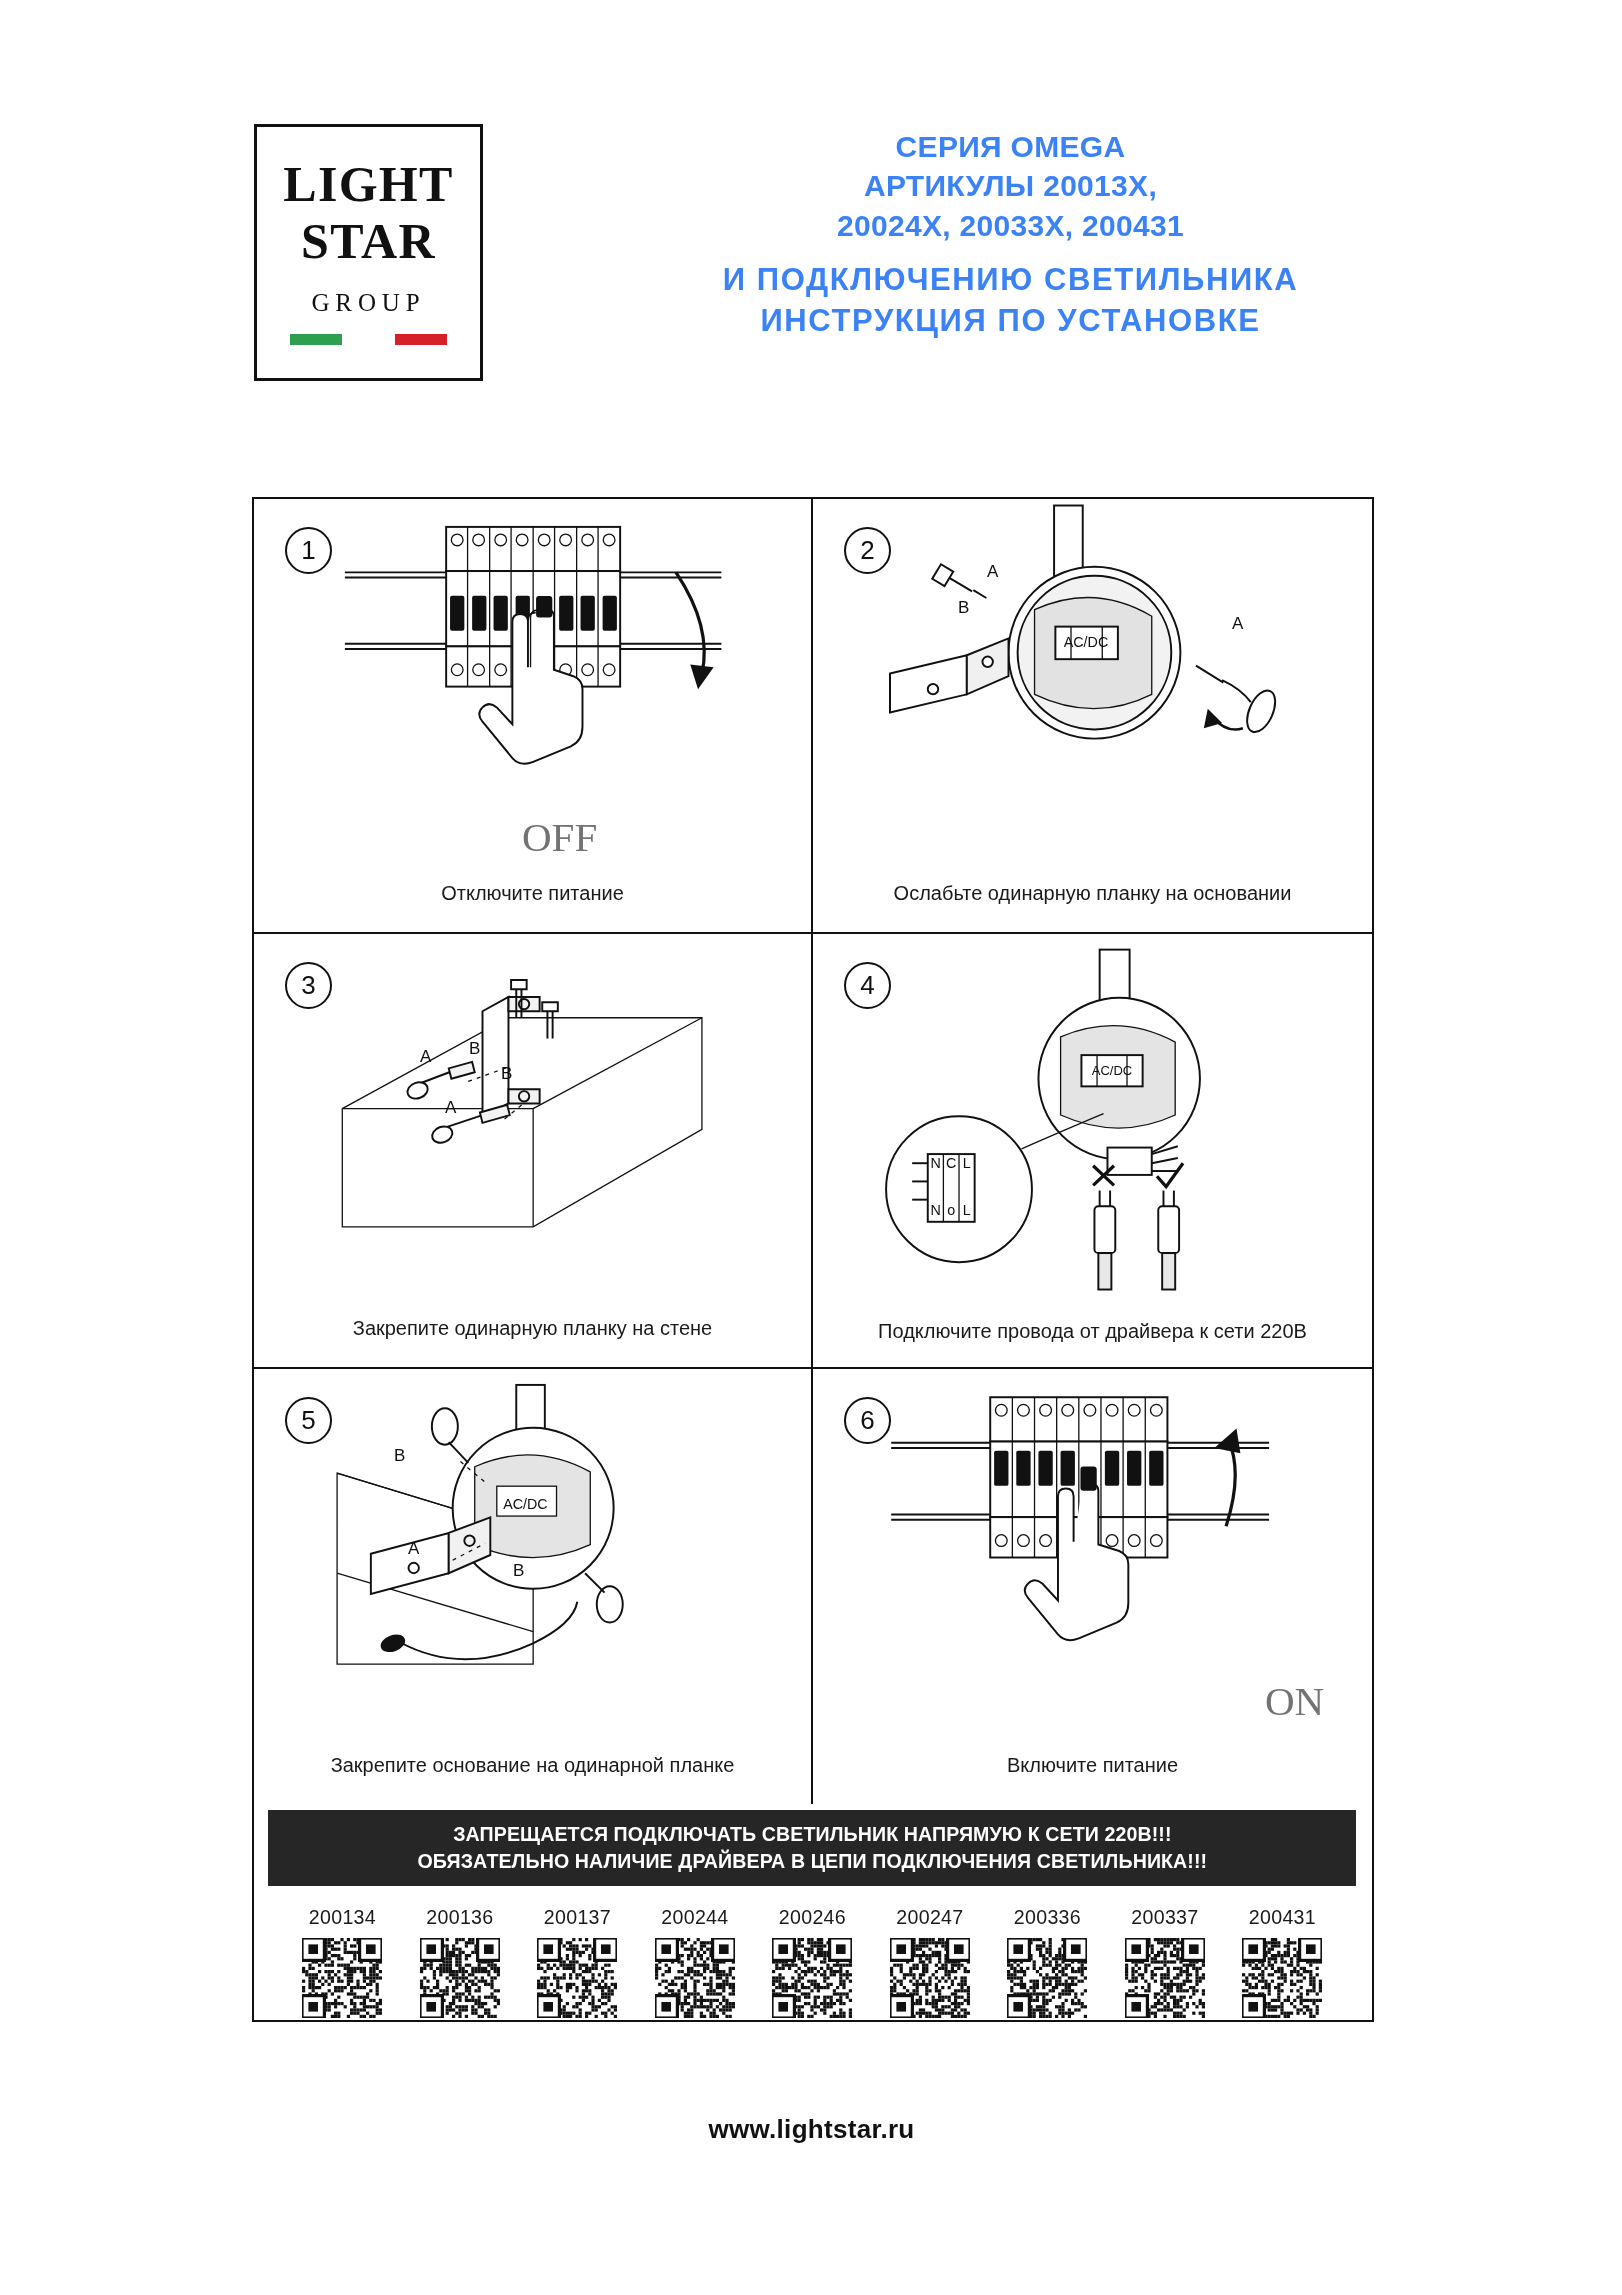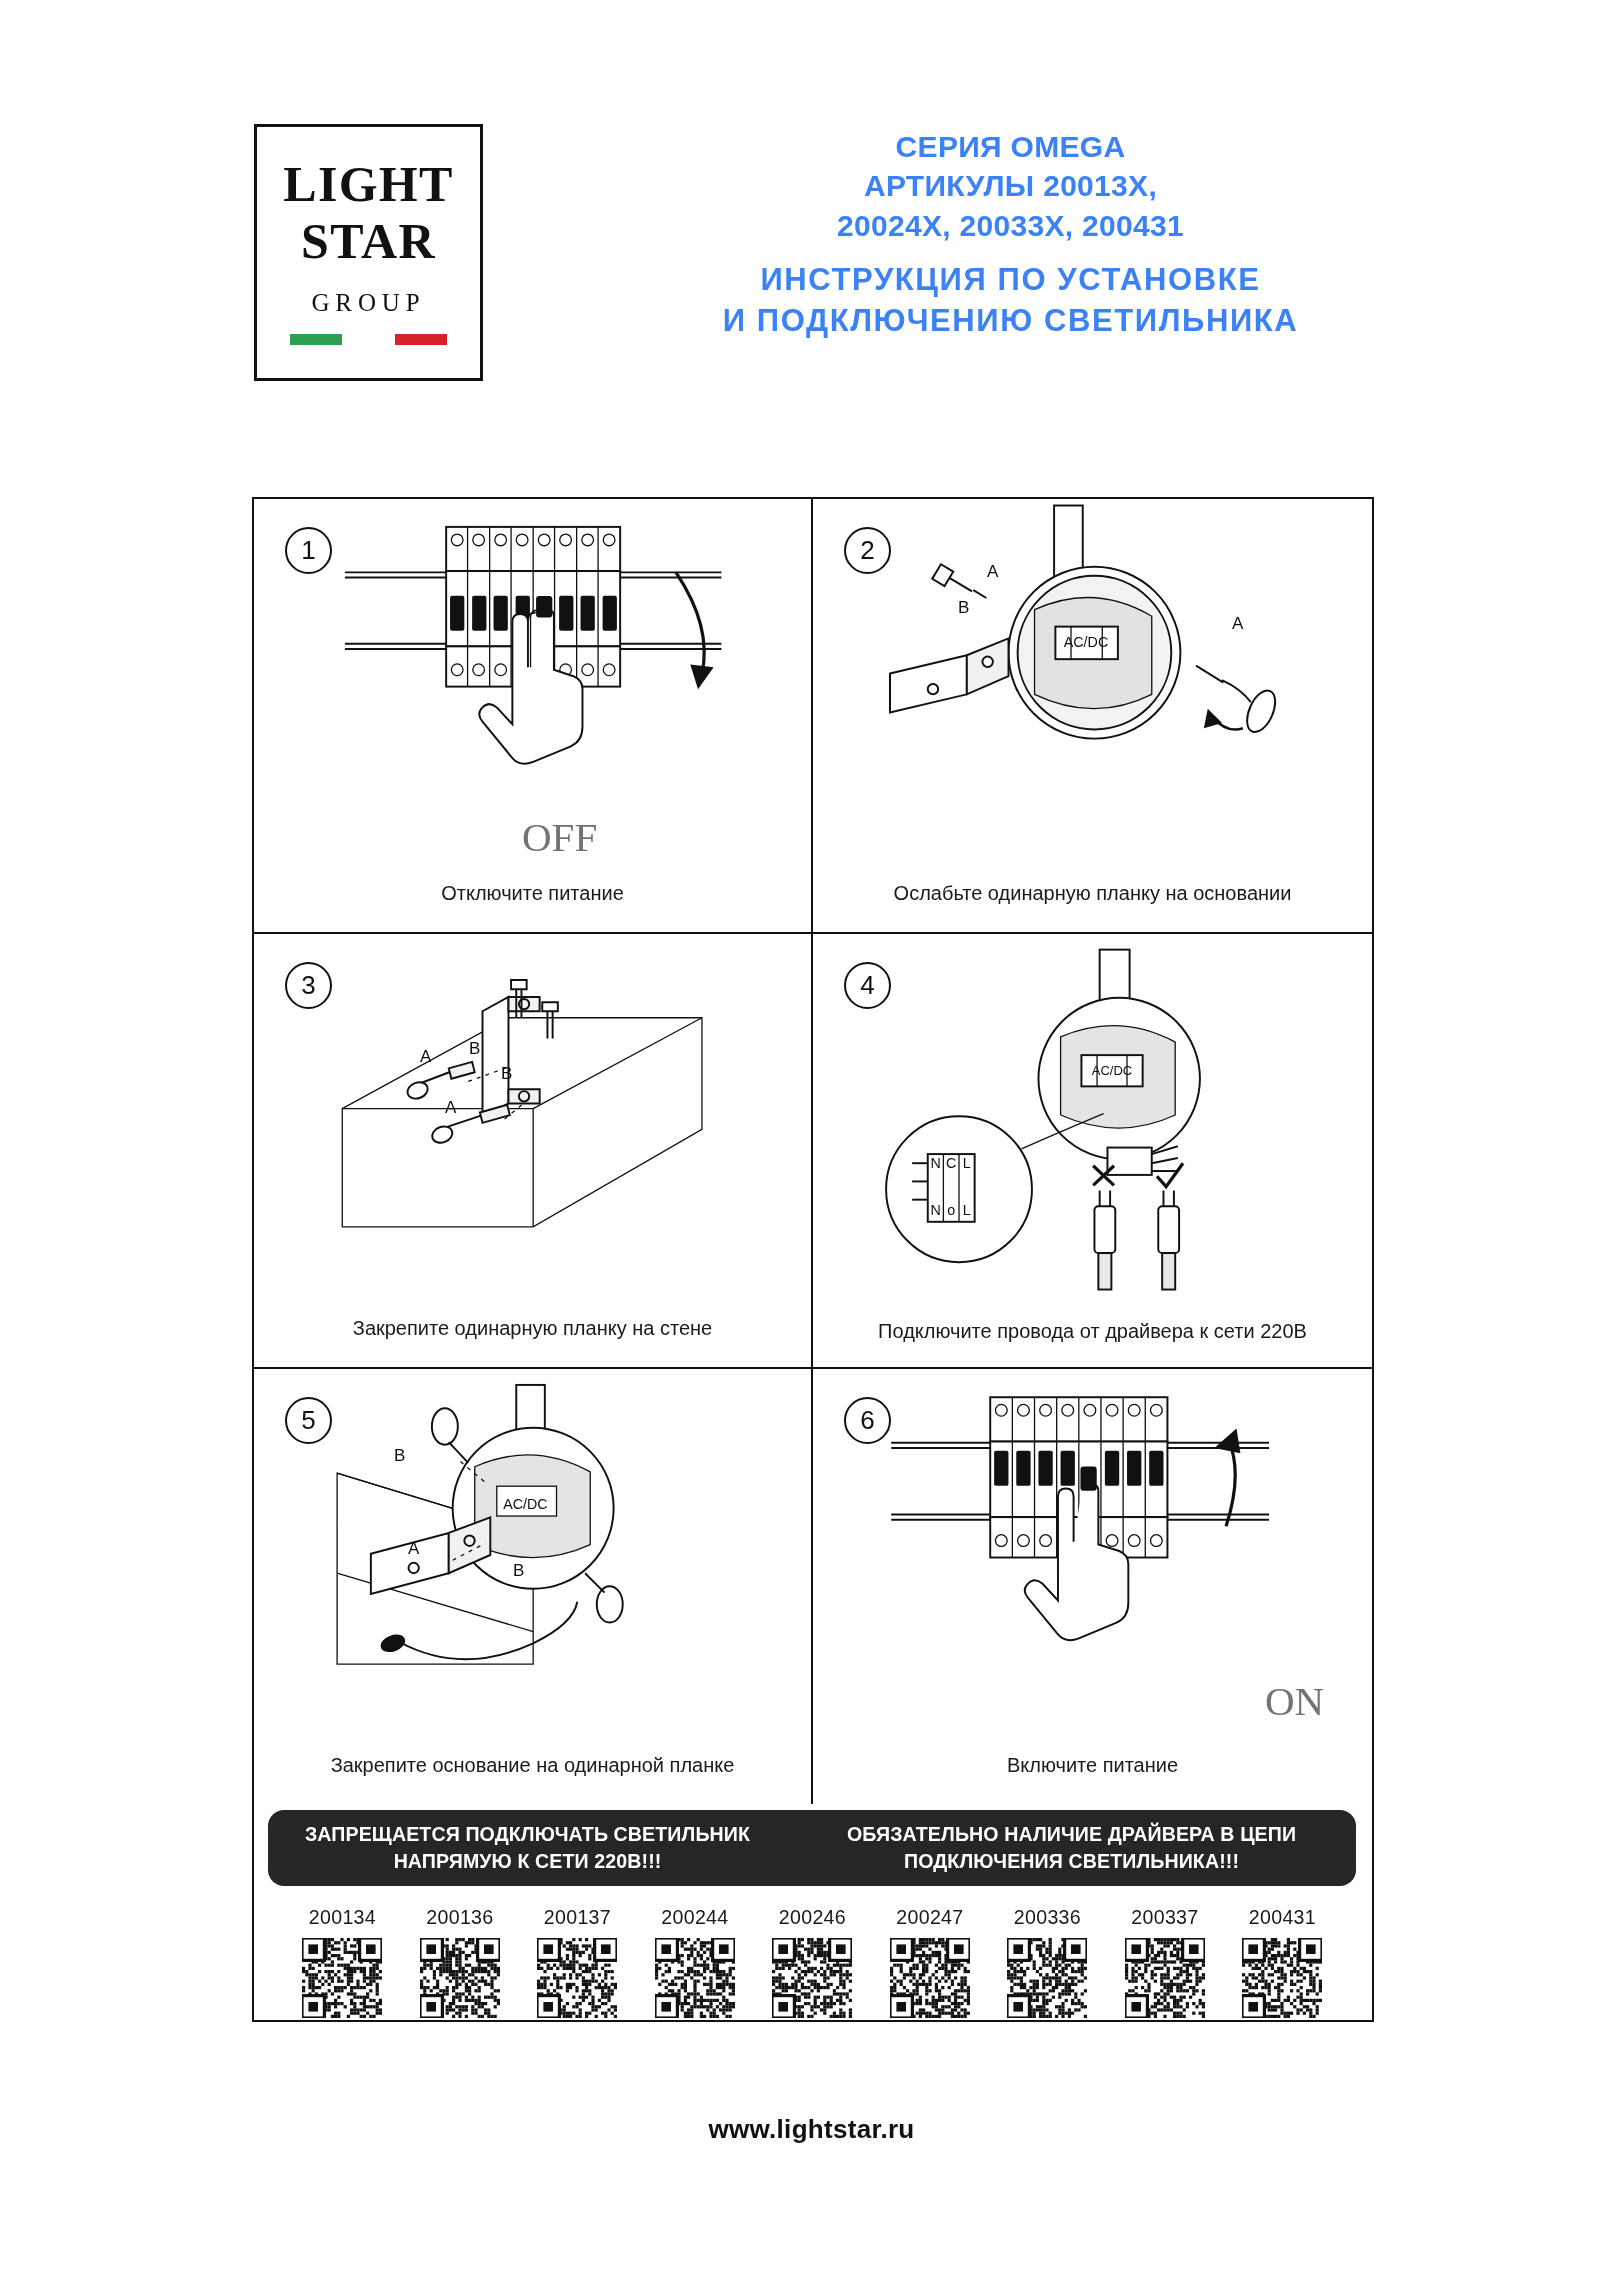--- a/index.html
+++ b/index.html
@@ -147,25 +147,24 @@
   
   .warning {
     position: absolute;
     left: 14.4px;
     top: 1311px;
     width: 1088px;
     height: 76px;
     background: #262626;
     color: #fff;
     display: flex;
-    flex-direction: row;
+    flex-direction: column;
     align-items: center;
     justify-content: center;
     text-align: center;
-    border-radius: 16px;
   }
   .warning div {
     font-weight: bold;
     font-size: 19.6px;
     line-height: 1.38;
     letter-spacing: 0.1px;
   }
 
   
   .qr-row {
@@ -235,22 +234,22 @@
       <span style="background:#ffffff"></span>
       <span style="background:#d62128"></span>
     </div>
   </div>
 
   <div class="title-block">
     <div class="t big">СЕРИЯ OMEGA</div>
     <div class="t big">АРТИКУЛЫ 20013Х,</div>
     <div class="t big">20024Х, 20033Х, 200431</div>
     <div class="title-gap"></div>
+    <div class="t spaced">И ПОДКЛЮЧЕНИЮ СВЕТИЛЬНИКА</div>
     <div class="t spaced">ИНСТРУКЦИЯ ПО УСТАНОВКЕ</div>
-    <div class="t spaced">И ПОДКЛЮЧЕНИЮ СВЕТИЛЬНИКА</div>
   </div>
 
 </div>
 
 <div class="panel">
 
   <div class="grid">
 
     <div class="cell c1">
       <div class="step-num">1</div>

